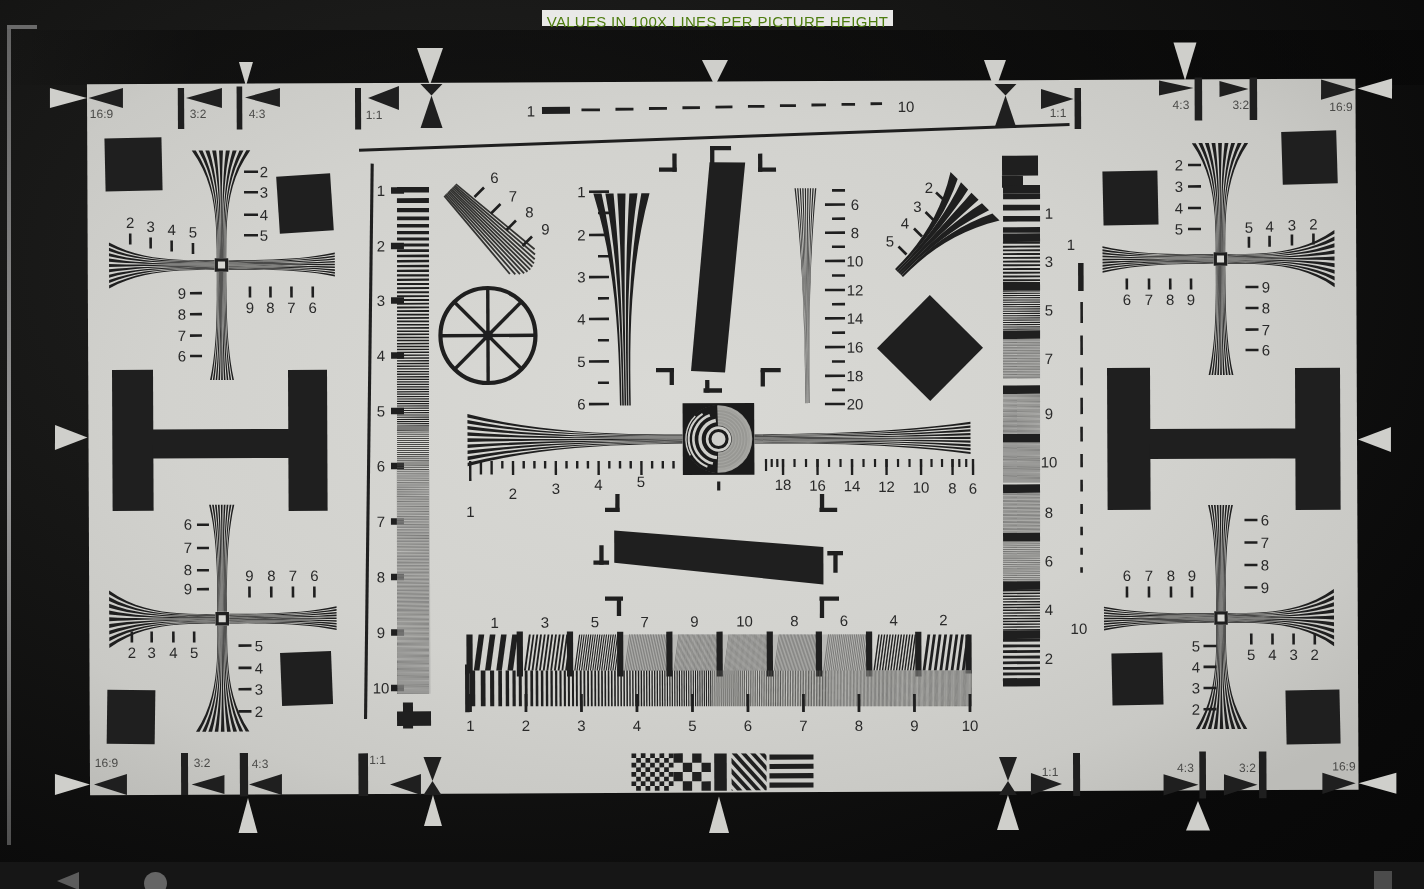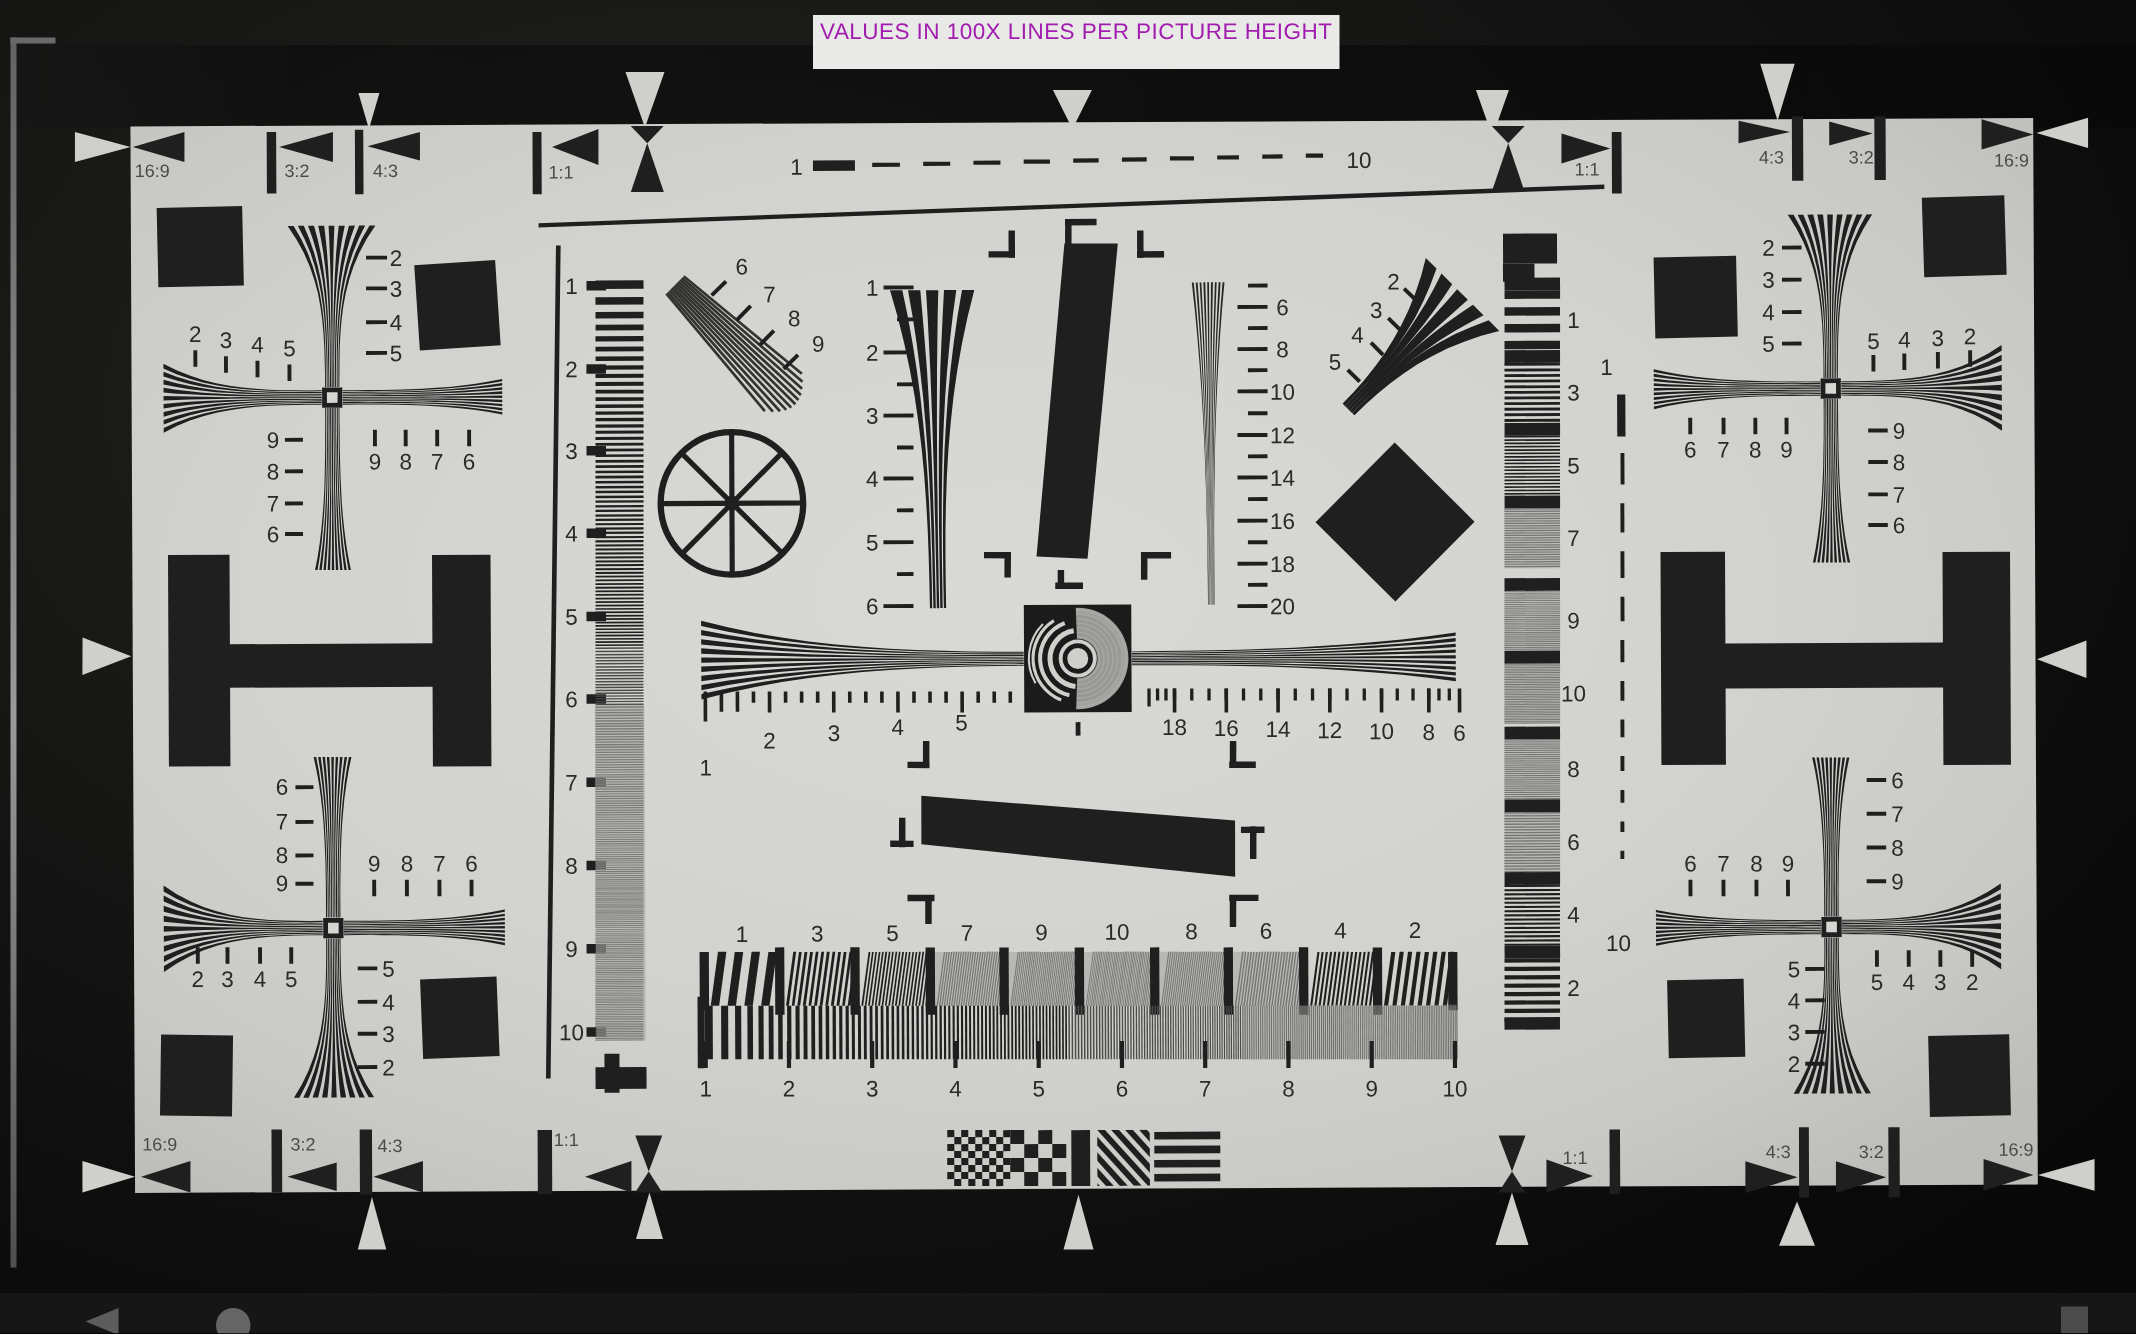--- a/index.html
+++ b/index.html
@@ -1,19 +1,19 @@
 <!DOCTYPE html>
 <html><head><meta charset="utf-8"><style>
 html,body{margin:0;padding:0;background:#000;}
 #stage{position:relative;width:1424px;height:889px;overflow:hidden;
  background:radial-gradient(1450px 950px at 33% 30%, #232322 0%, #151514 42%, #0a0a0a 74%, #060606 100%);
  font-family:"Liberation Sans", sans-serif;}
 #chartwrap{position:absolute;left:0;top:0;width:1424px;height:889px;filter:blur(0.45px);}
-#topbar{position:absolute;left:542px;top:10px;width:351px;height:36px;background:#e9e9e7;
- color:#a21caf;font-size:15px;line-height:24px;text-align:center;letter-spacing:0.3px;white-space:nowrap;}
+#topbar{position:absolute;left:542px;top:10px;width:351px;height:16px;background:#e9e9e7;
+ color:#4d7c0f;font-size:15px;line-height:24px;text-align:center;letter-spacing:0.3px;white-space:nowrap;}
 #bezelhook{position:absolute;left:7px;top:25px;width:30px;height:3.5px;background:#6a6a6a;}
 #bezel{position:absolute;left:7px;top:25px;width:4px;height:820px;
  background:linear-gradient(#636363,#8f8f8f 45%,#9a9a9a 55%,#4f4f4f);}
 #navtri{position:absolute;left:57px;top:872px;width:0;height:0;
  border-top:9px solid transparent;border-bottom:9px solid transparent;border-right:22px solid #5c5c5c;}
 #navcirc{position:absolute;left:144px;top:872px;width:23px;height:23px;border-radius:50%;background:#656565;}
 #navsq{position:absolute;left:1374px;top:871px;width:18px;height:18px;background:#4b4b4b;}
 #botband{position:absolute;left:0;top:862px;width:1424px;height:27px;background:#161616;}
 #topdark{position:absolute;left:0;top:30px;width:1424px;height:55px;background:linear-gradient(90deg, rgba(4,4,4,0) 0%, rgba(4,4,4,0.42) 14%, rgba(4,4,4,0.5) 55%, rgba(4,4,4,0.42) 100%);}
 </style></head><body>

